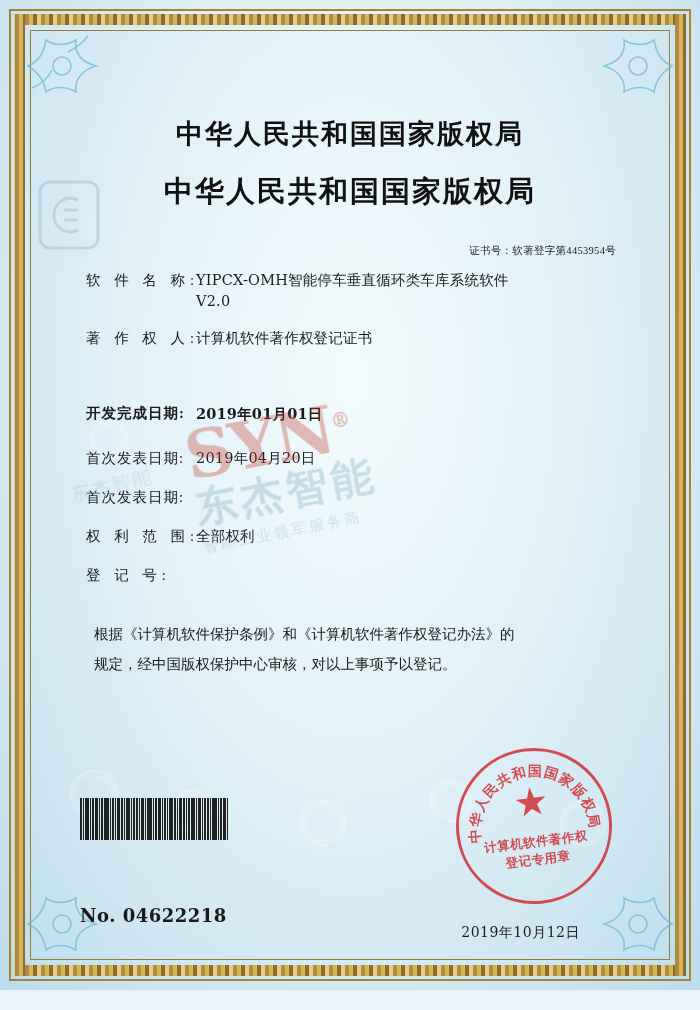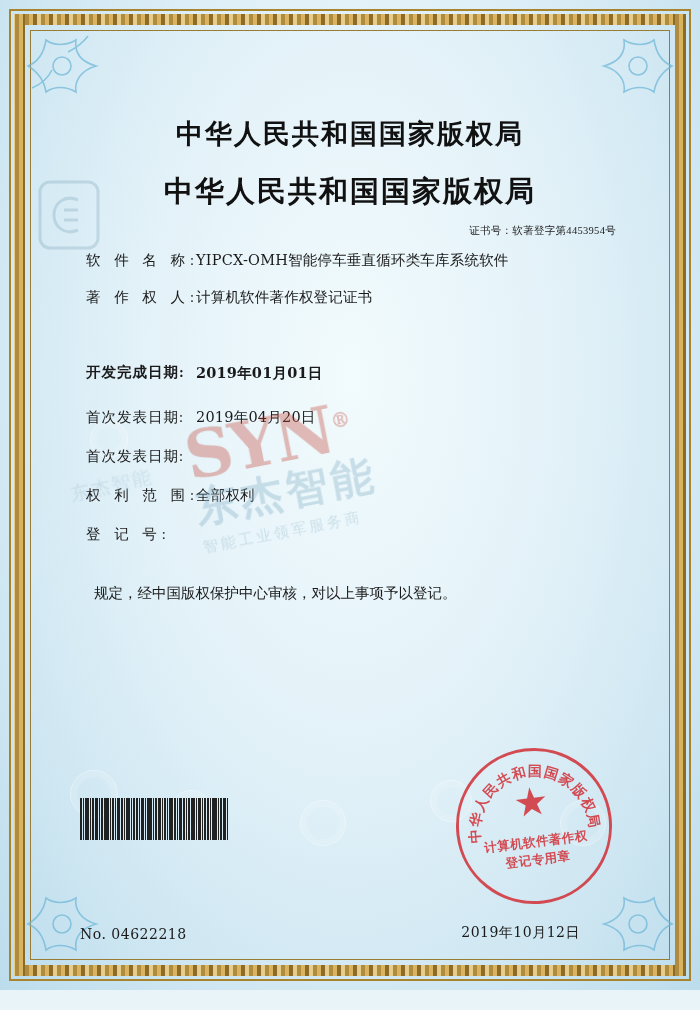--- a/index.html
+++ b/index.html
@@ -84,21 +84,21 @@
     letter-spacing:2px;
     font-weight:bold;
     color:#111;
     margin-top:20px;
     font-family:"DejaVu Serif","Liberation Serif",serif;
   }
   .cert-no{
     text-align:right;
     font-size:10.5px;
     color:#222;
-    margin-top:12px;
+    margin-top:32px;
     padding-right:26px;
     letter-spacing:.3px;
   }
 
   .fields{margin-top:12px;padding-left:28px;}
   .field{
     display:flex;
     align-items:flex-start;
     font-size:14.5px;
     color:#1a1a1a;
@@ -161,25 +161,26 @@
   }
   .seal .l1,.seal .l2{
     position:absolute;left:0;width:100%;text-align:center;
     font-size:12.5px;font-weight:bold;letter-spacing:.5px;
   }
   .seal .l1{top:83px;}
   .seal .l2{top:101px;}
 
   .footer-no{
     position:absolute;
-    left:80px;bottom:48px;
-    font-size:14px;
+    left:80px;bottom:64px;
+    font-size:18px;
     color:#1a1a1a;
     font-family:"DejaVu Serif","Liberation Serif",serif;
     letter-spacing:.5px;
+    font-weight:bold;
   }
   .footer-date{
     position:absolute;
     right:120px;bottom:48px;
     font-size:14px;
     color:#1a1a1a;
     font-family:"DejaVu Serif","Liberation Serif",serif;
     letter-spacing:.5px;
   }
 
@@ -290,20 +291,21 @@
     <div class="cert-no">
       <span>证书号：</span><span>软著登字第4453954号</span>
     </div>
 
     <div class="fields">
 
       <div class="field">
         <div class="lbl">软 件 名 称:</div>
         <div class="val">
           <span class="ln">YIPCX-OMH智能停车垂直循环类车库系统软件</span>
+          <span class="ln">V2.0</span>
         </div>
       </div>
 
       <div class="field" style="margin-top:10px;">
         <div class="lbl">著 作 权 人:</div>
         <div class="val">计算机软件著作权登记证书</div>
       </div>
 
       <div class="gap-big"></div>
 
@@ -326,20 +328,21 @@
         <div class="val">全部权利</div>
       </div>
 
       <div class="field" style="margin-top:18px;">
         <div class="lbl">登 记 号:</div>
       </div>
 
     </div>
 
     <div class="statement">
+      <div>根据《计算机软件保护条例》和《计算机软件著作权登记办法》的</div>
       <div>规定，经中国版权保护中心审核，对以上事项予以登记。</div>
     </div>
 
   </div>
 
   <div class="watermark">
     <div class="wm-left">东杰智能</div>
     <div class="wm-en"><span>SYN</span><span class="wm-reg">®</span></div>
     <div class="wm-cn">东杰智能</div>
     <div class="wm-sub">智能工业领军服务商</div>

